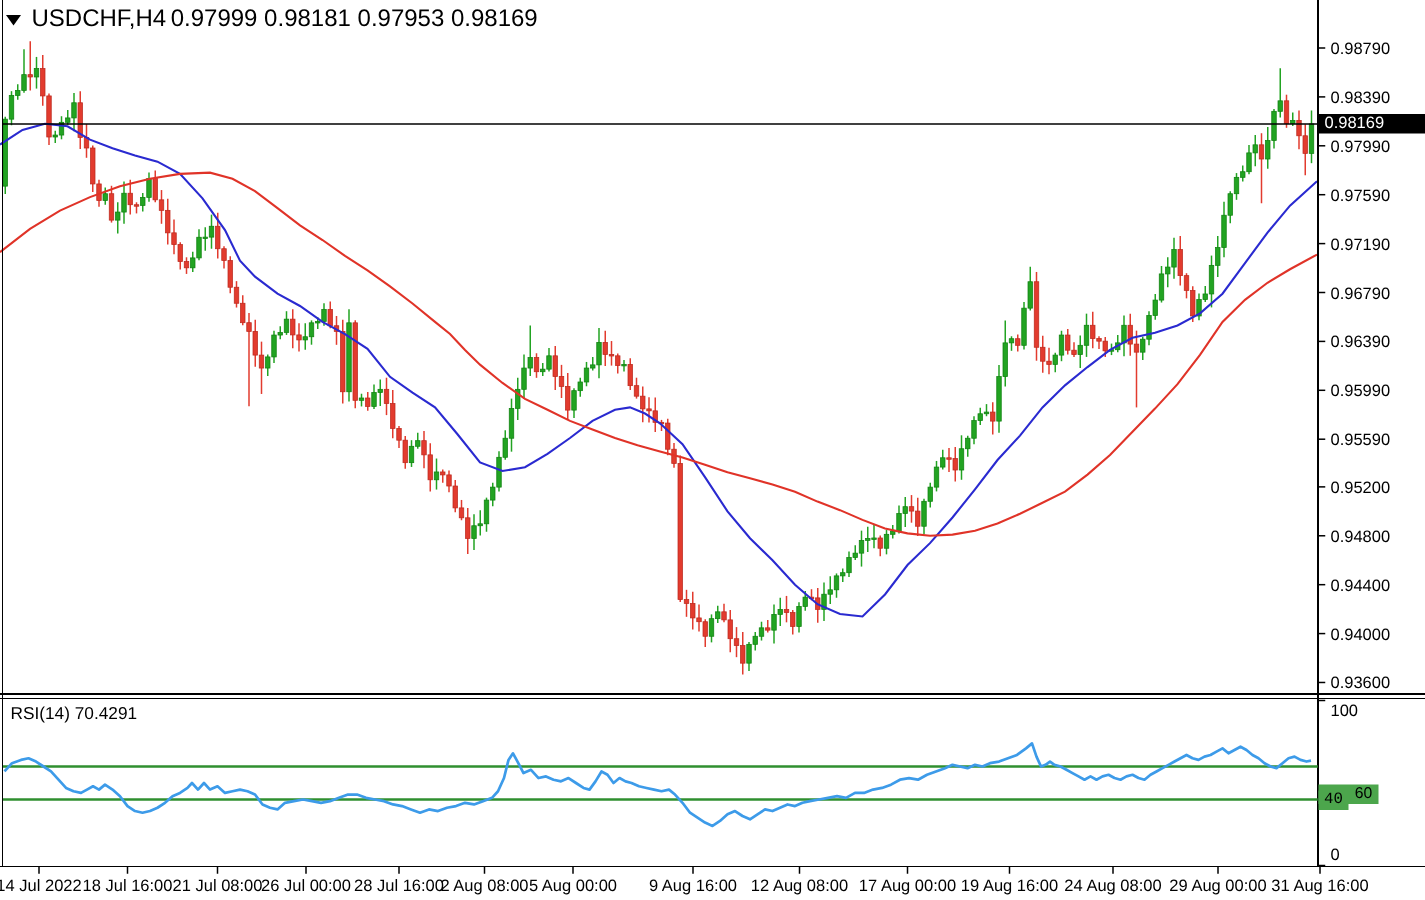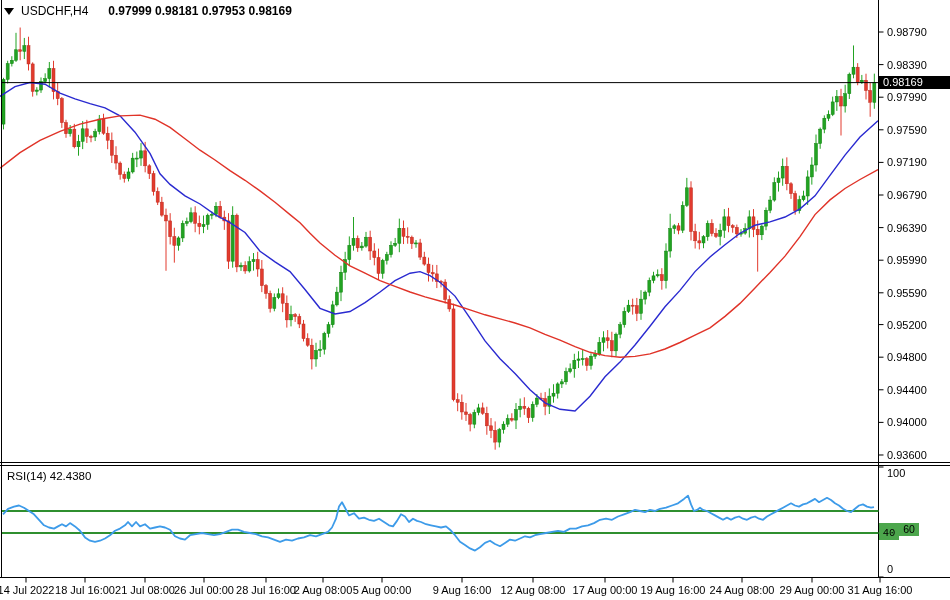--- a/index.html
+++ b/index.html
@@ -1,22 +1,22 @@
 <!DOCTYPE html>
 <html><head>
 <meta charset="utf-8">
 <style>
   html,body{margin:0;padding:0;background:#ffffff;}
   #win{position:relative;width:950px;height:600px;background:#ffffff;overflow:hidden;
        font-family:"Liberation Sans","DejaVu Sans",sans-serif;}
   #chart-svg{position:absolute;left:0;top:0;}
   #titlebar{position:absolute;left:4px;top:4px;display:flex;align-items:center;
-            font-size:12px;color:#000;white-space:pre;}
+            font-size:16px;color:#000;white-space:pre;}
   #titlebar .sym{margin-left:6px;}
-  #titlebar .ohlc{margin-left:20px;font-weight:bold;}
+  #titlebar .ohlc{margin-left:3px;}
   #rsi-label{position:absolute;left:7px;top:470px;font-size:11.5px;color:#000;}
   #price-badge{position:absolute;left:879px;top:76px;width:69px;height:13px;background:#000;
                color:#fff;font-size:11px;line-height:13px;padding-left:4px;}
   .lvl-badge{position:absolute;left:879px;width:20px;height:13px;background:#4ca64c;
              color:#000;font-size:10.5px;line-height:13px;text-align:center;}
   #lvl60{top:523px;padding-left:20px;} #lvl40{top:527px;font-family:Liberation Mono, monospace;}
   svg text{font-family:"Liberation Sans","DejaVu Sans",sans-serif;font-size:11px;fill:#000;}
 </style>
 </head>
 <body>
@@ -533,18 +533,18 @@
     </svg>
 
   <div id="titlebar">
     <svg width="11" height="9">
       <polygon points="0,1 10,1 5,8" fill="#000"></polygon>
     </svg>
     <span class="sym">USDCHF,H4</span>
     <span class="ohlc">0.97999 0.98181 0.97953 0.98169</span>
   </div>
 
-  <div id="rsi-label">RSI(14) 42.4380</div>
+  <div id="rsi-label">RSI(14) 70.4291</div>
 
   <div id="price-badge">0.98169</div>
   <div id="lvl60" class="lvl-badge">60</div>
   <div id="lvl40" class="lvl-badge">40</div>
 </div>
 
 </body></html>

